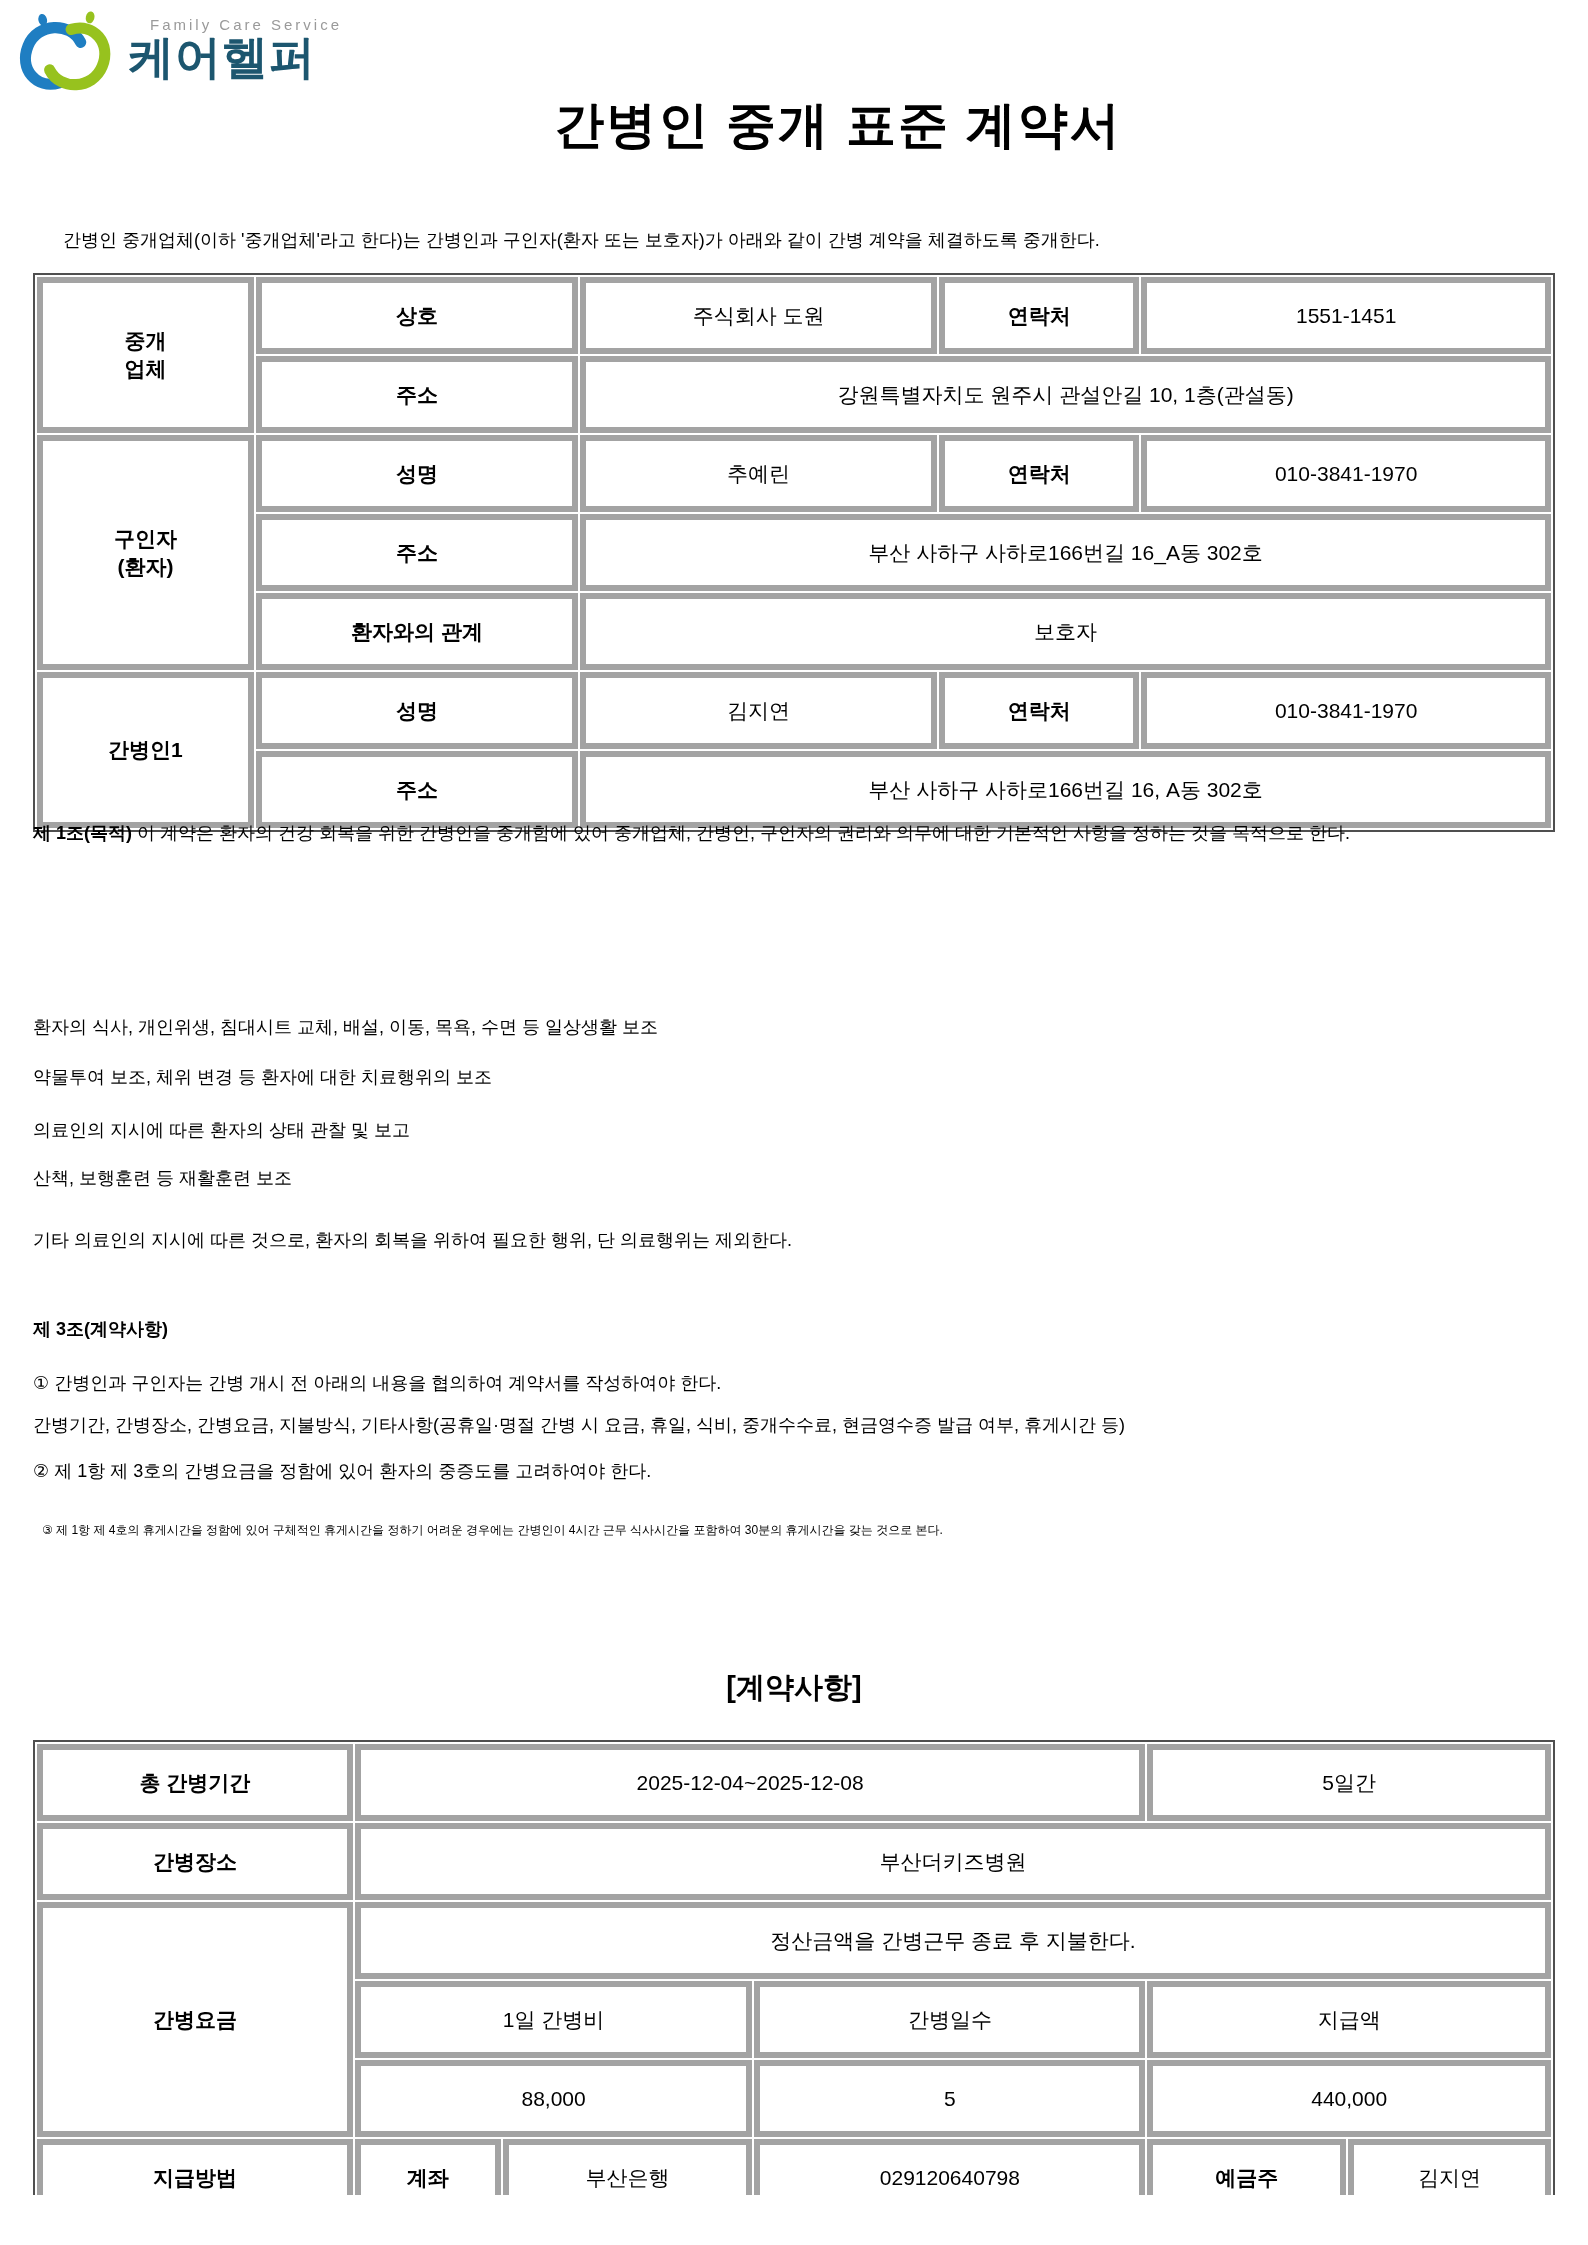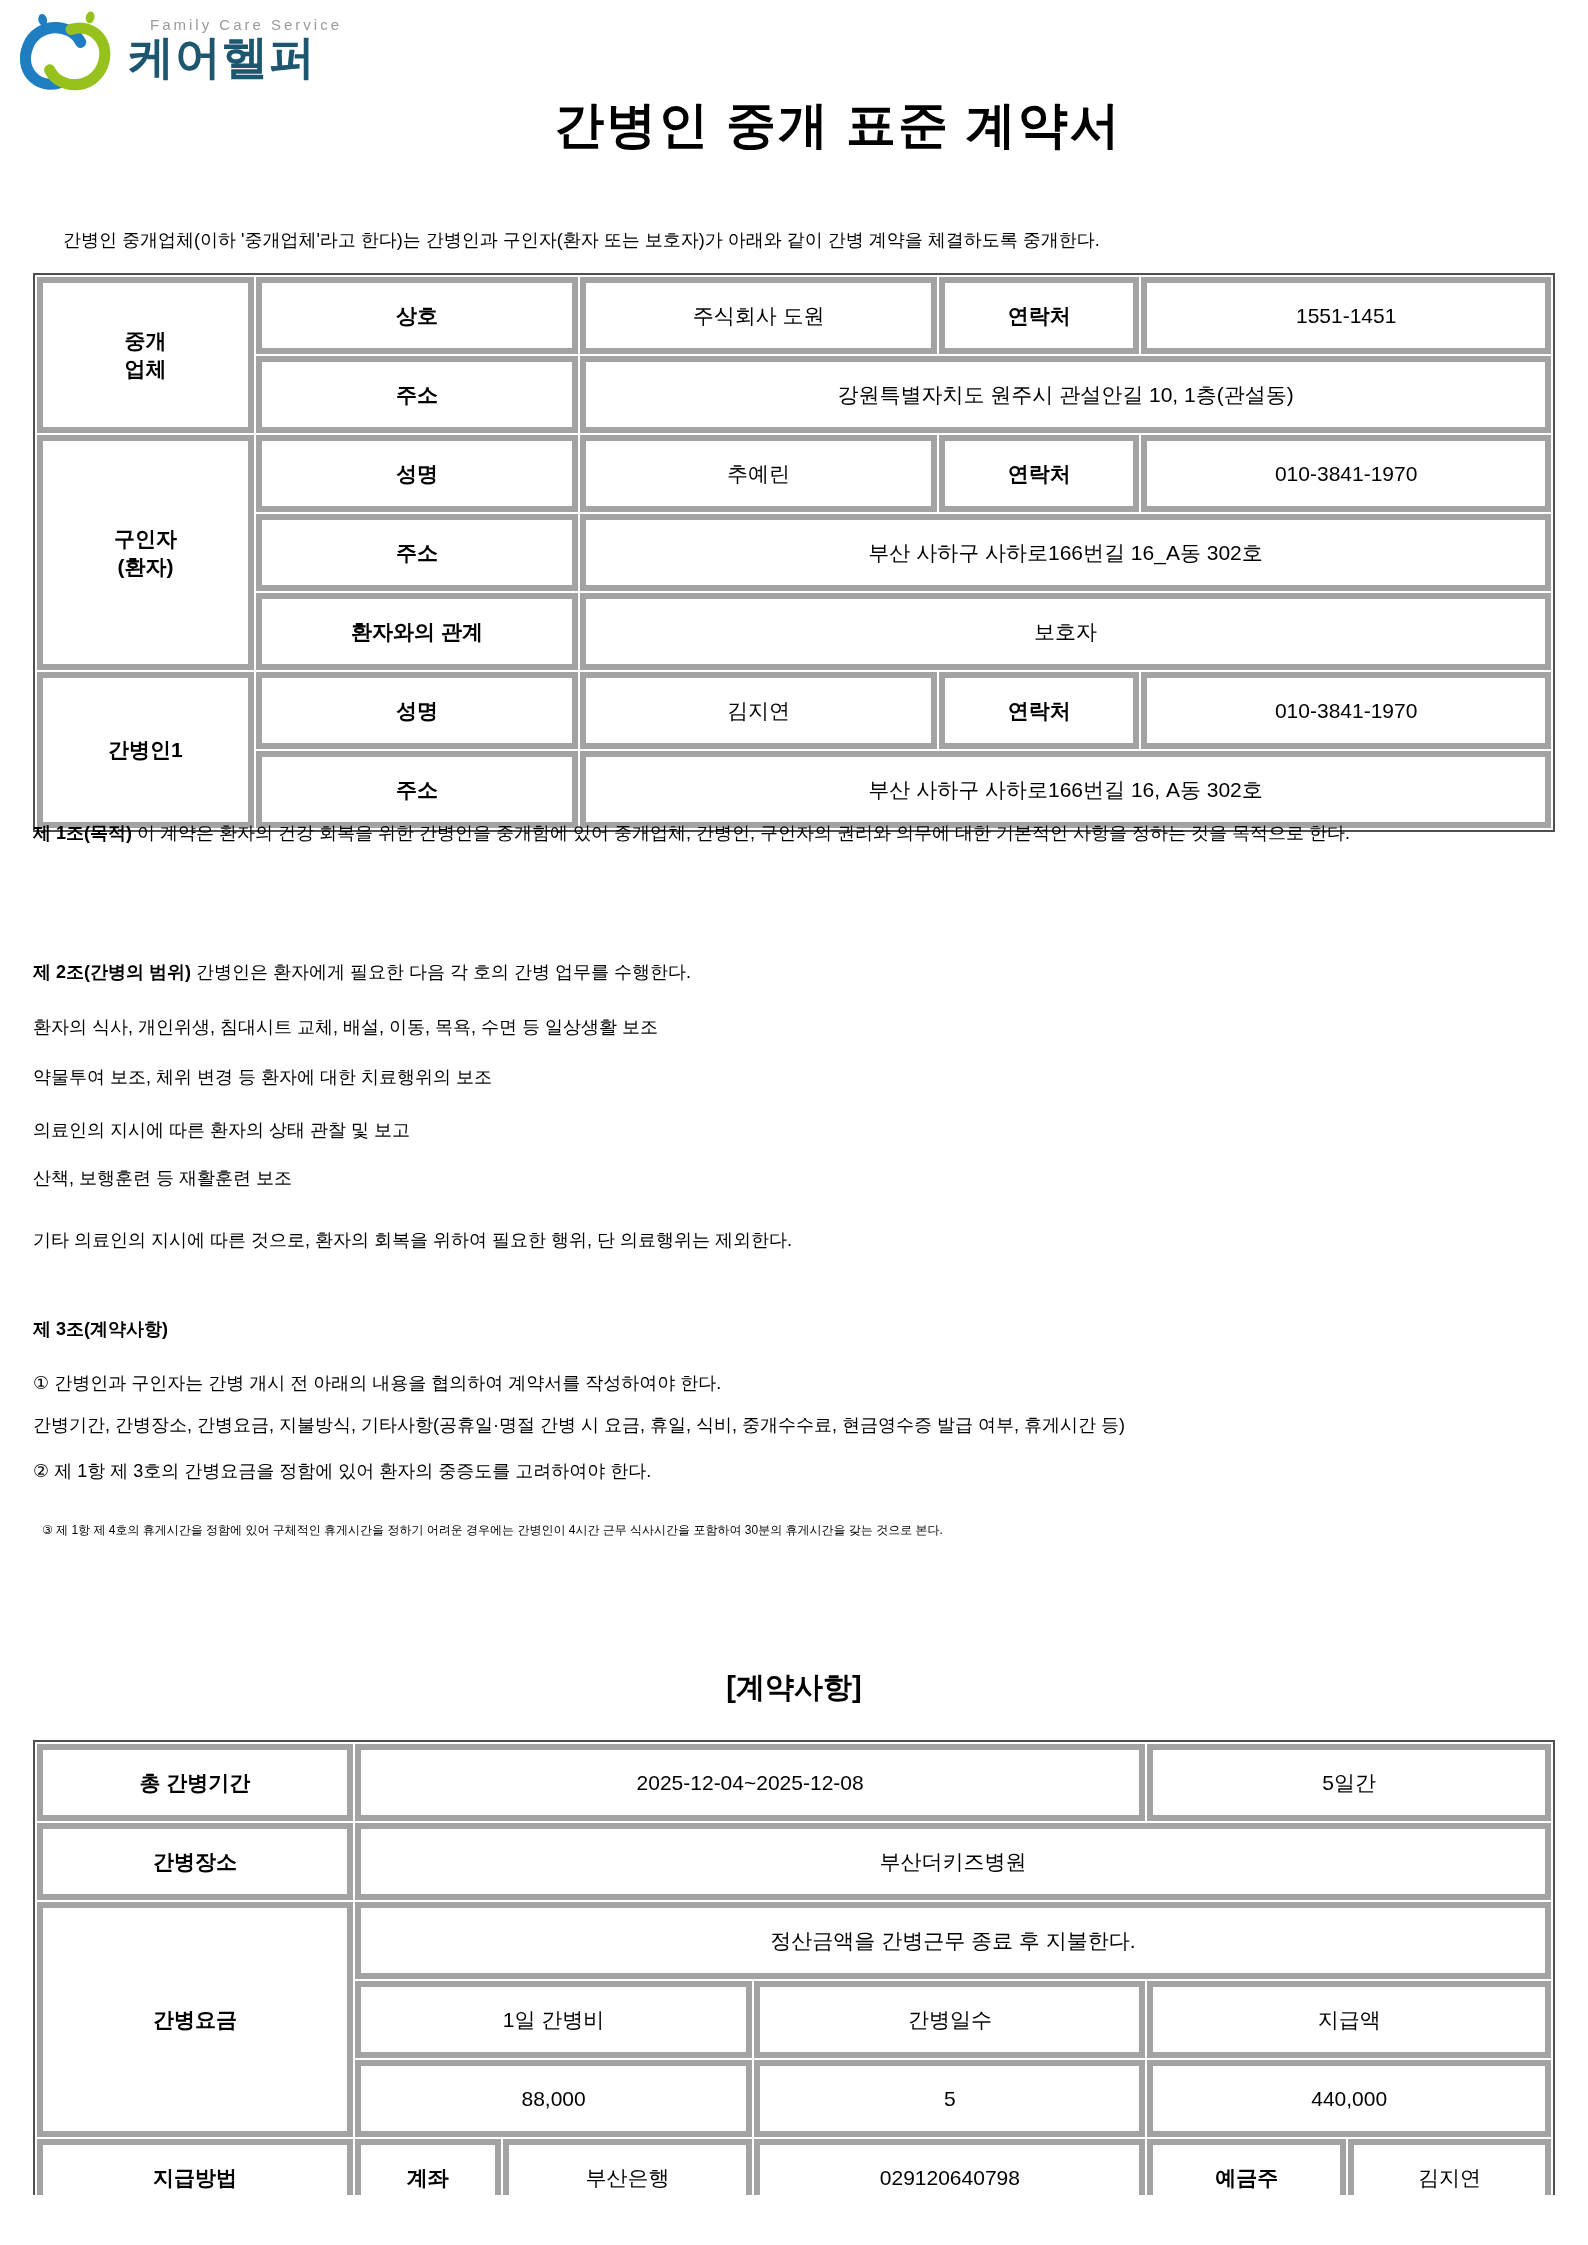--- a/index.html
+++ b/index.html
@@ -111,23 +111,20 @@
         <td class="lbl">주소</td>
         <td colspan="3">부산 사하구 사하로166번길 16, A동 302호</td>
       </tr>
     </tbody>
   </table>
 
   <div class="para" style="top:812px;">
     <b>제 1조(목적)</b><span> 이 계약은 환자의 건강 회복을 위한 간병인을 중개함에 있어 중개업체, 간병인, 구인자의 권리와 의무에 대한 기본적인 사항을 정하는 것을 목적으로 한다.</span>
   </div>
 
-  <div class="line" style="top:961px;">
-    <b>제 2조(간병의 범위)</b><span> 간병인은 환자에게 필요한 다음 각 호의 간병 업무를 수행한다.</span>
-  </div>
   <div class="line" style="top:1016px;">환자의 식사, 개인위생, 침대시트 교체, 배설, 이동, 목욕, 수면 등 일상생활 보조</div>
   <div class="line" style="top:1066px;">약물투여 보조, 체위 변경 등 환자에 대한 치료행위의 보조</div>
   <div class="line" style="top:1119px;">의료인의 지시에 따른 환자의 상태 관찰 및 보고</div>
   <div class="line" style="top:1167px;">산책, 보행훈련 등 재활훈련 보조</div>
   <div class="line" style="top:1229px;">기타 의료인의 지시에 따른 것으로, 환자의 회복을 위하여 필요한 행위, 단 의료행위는 제외한다.</div>
 
   <div class="heading3" style="top:1318px;">제 3조(계약사항)</div>
   <div class="line" style="top:1372px;">① 간병인과 구인자는 간병 개시 전 아래의 내용을 협의하여 계약서를 작성하여야 한다.</div>
   <div class="line" style="top:1414px;">간병기간, 간병장소, 간병요금, 지불방식, 기타사항(공휴일·명절 간병 시 요금, 휴일, 식비, 중개수수료, 현금영수증 발급 여부, 휴게시간 등)</div>
   <div class="line" style="top:1460px;">② 제 1항 제 3호의 간병요금을 정함에 있어 환자의 중증도를 고려하여야 한다.</div>

